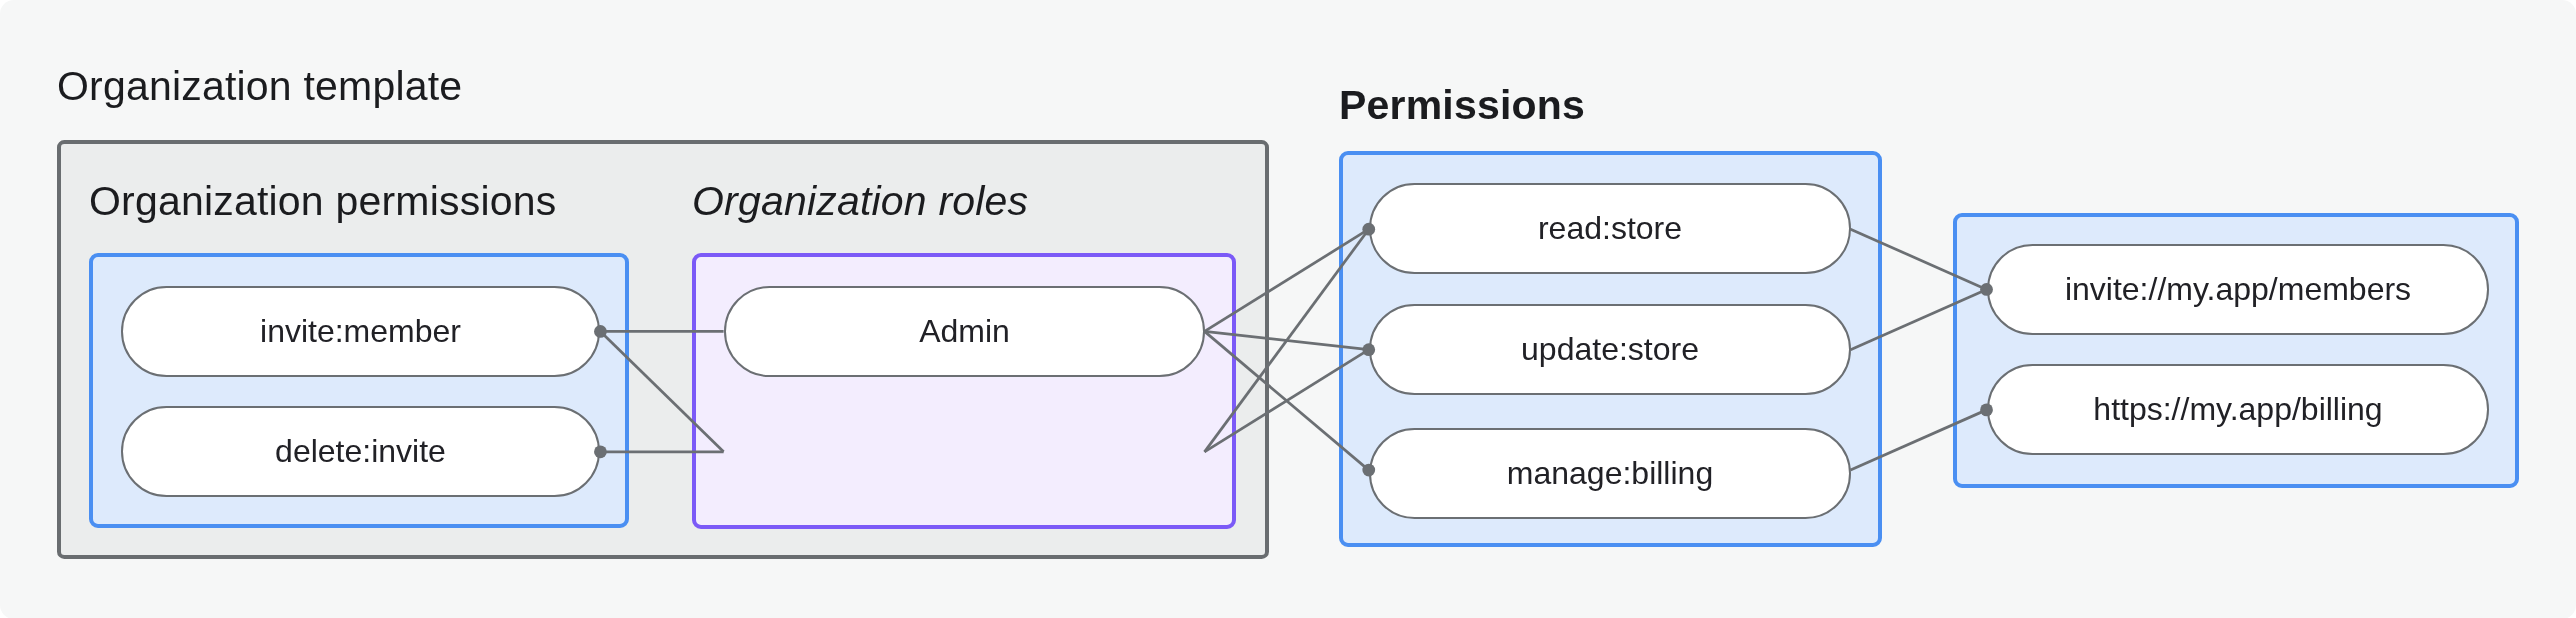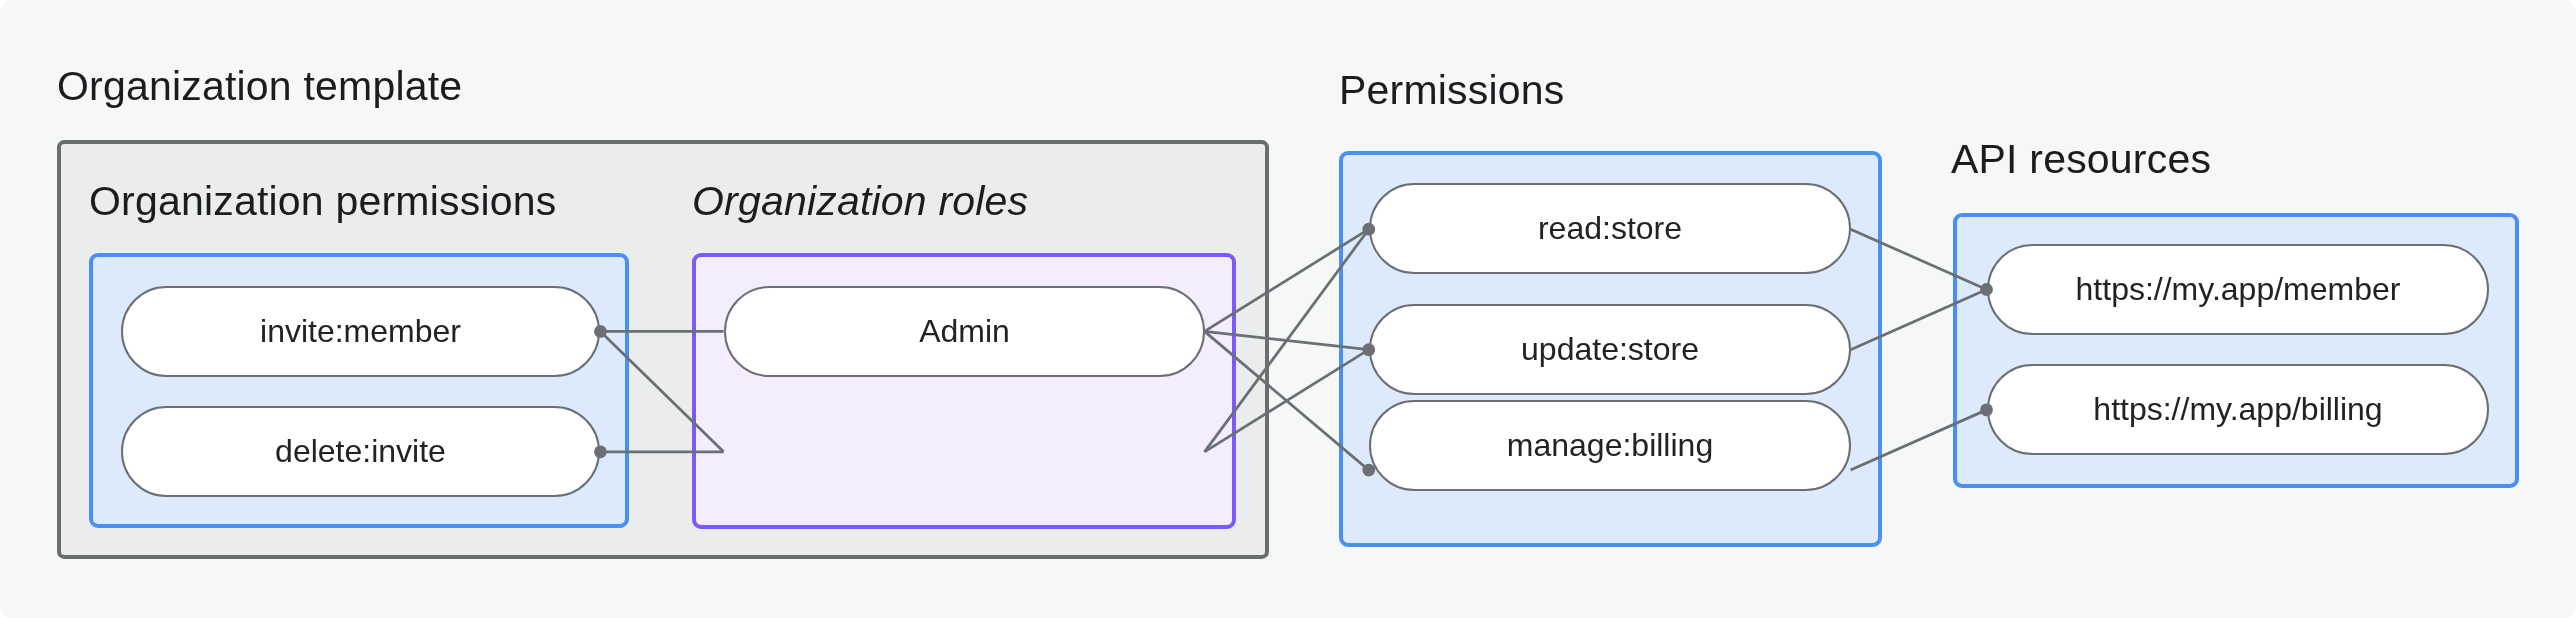--- a/index.html
+++ b/index.html
@@ -61,29 +61,28 @@
   <div class="label" style="left:89px;top:179px;">Organization permissions</div>
   <div class="label" style="left:692px;top:179px;font-style:italic;">Organization roles</div>
 
   <div class="group-box blue" style="left:89px;top:253px;width:540px;height:275px;"></div>
   <div class="pill" style="left:121px;top:286px;width:479px;">invite:member</div>
   <div class="pill" style="left:121px;top:406px;width:479px;">delete:invite</div>
 
   <div class="group-box purple" style="left:692px;top:253px;width:544px;height:276px;"></div>
   <div class="pill" style="left:724px;top:286px;width:481px;">Admin</div>
 
-  <div class="label" style="left:1339px;top:68px;">Permissions</div>
+  <div class="label" style="left:1339px;top:83px;font-weight:bold;">Permissions</div>
   <div class="group-box blue" style="left:1339px;top:151px;width:543px;height:396px;"></div>
   <div class="pill" style="left:1369px;top:183px;width:482px;">read:store</div>
   <div class="pill" style="left:1369px;top:304px;width:482px;">update:store</div>
-  <div class="pill" style="left:1369px;top:400px;width:482px;">manage:billing</div>
+  <div class="pill" style="left:1369px;top:428px;width:482px;">manage:billing</div>
 
-  <div class="label" style="left:1951px;top:137px;">API resources</div>
   <div class="group-box blue" style="left:1953px;top:213px;width:566px;height:275px;"></div>
-  <div class="pill" style="left:1987px;top:244px;width:502px;">https://my.app/member</div>
+  <div class="pill" style="left:1987px;top:244px;width:502px;">invite://my.app/members</div>
   <div class="pill" style="left:1987px;top:364px;width:502px;">https://my.app/billing</div>
 
   <svg id="edge-layer" viewBox="0 0 2823 678">
       <line x1="658" y1="363" x2="793" y2="363" stroke="#6b6f73" stroke-width="3"></line>
       <line x1="658" y1="363" x2="793" y2="495" stroke="#6b6f73" stroke-width="3"></line>
       <line x1="658" y1="495" x2="793" y2="495" stroke="#6b6f73" stroke-width="3"></line>
       <line x1="1320" y1="363" x2="1500" y2="251" stroke="#6b6f73" stroke-width="3"></line>
       <line x1="1320" y1="363" x2="1500" y2="383" stroke="#6b6f73" stroke-width="3"></line>
       <line x1="1320" y1="363" x2="1500" y2="515" stroke="#6b6f73" stroke-width="3"></line>
       <line x1="1320" y1="495" x2="1500" y2="251" stroke="#6b6f73" stroke-width="3"></line>

